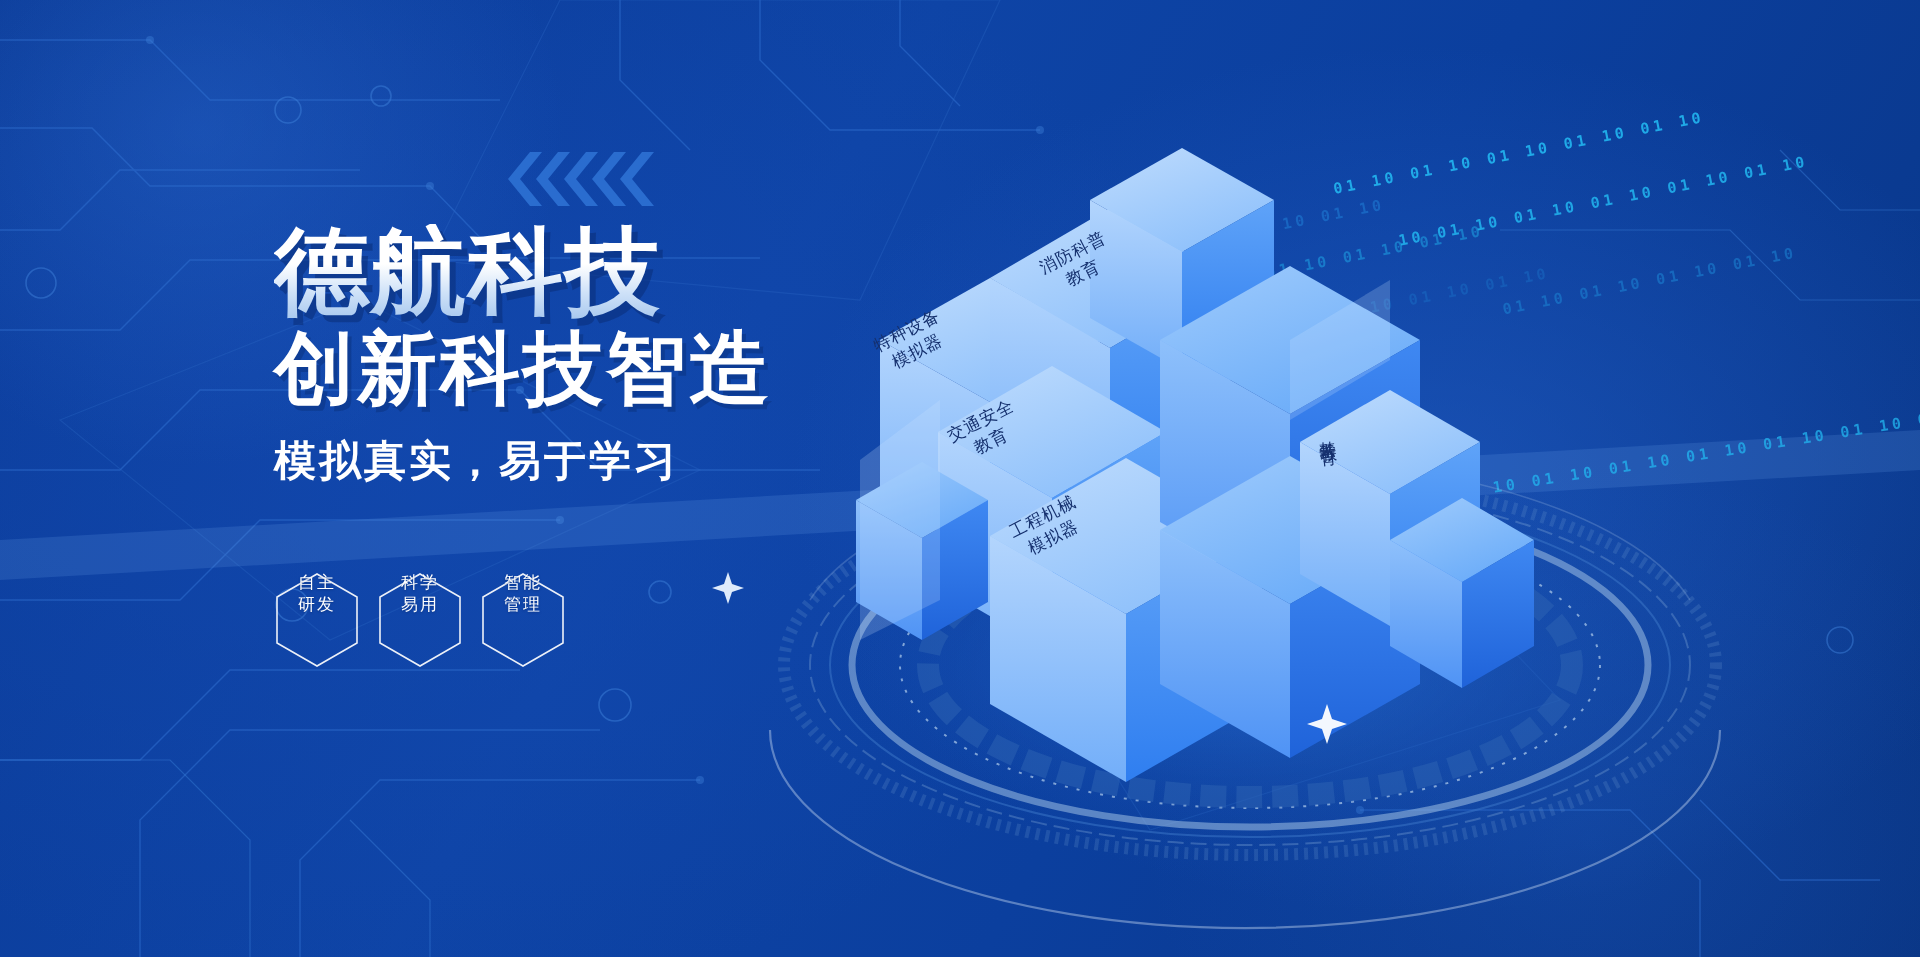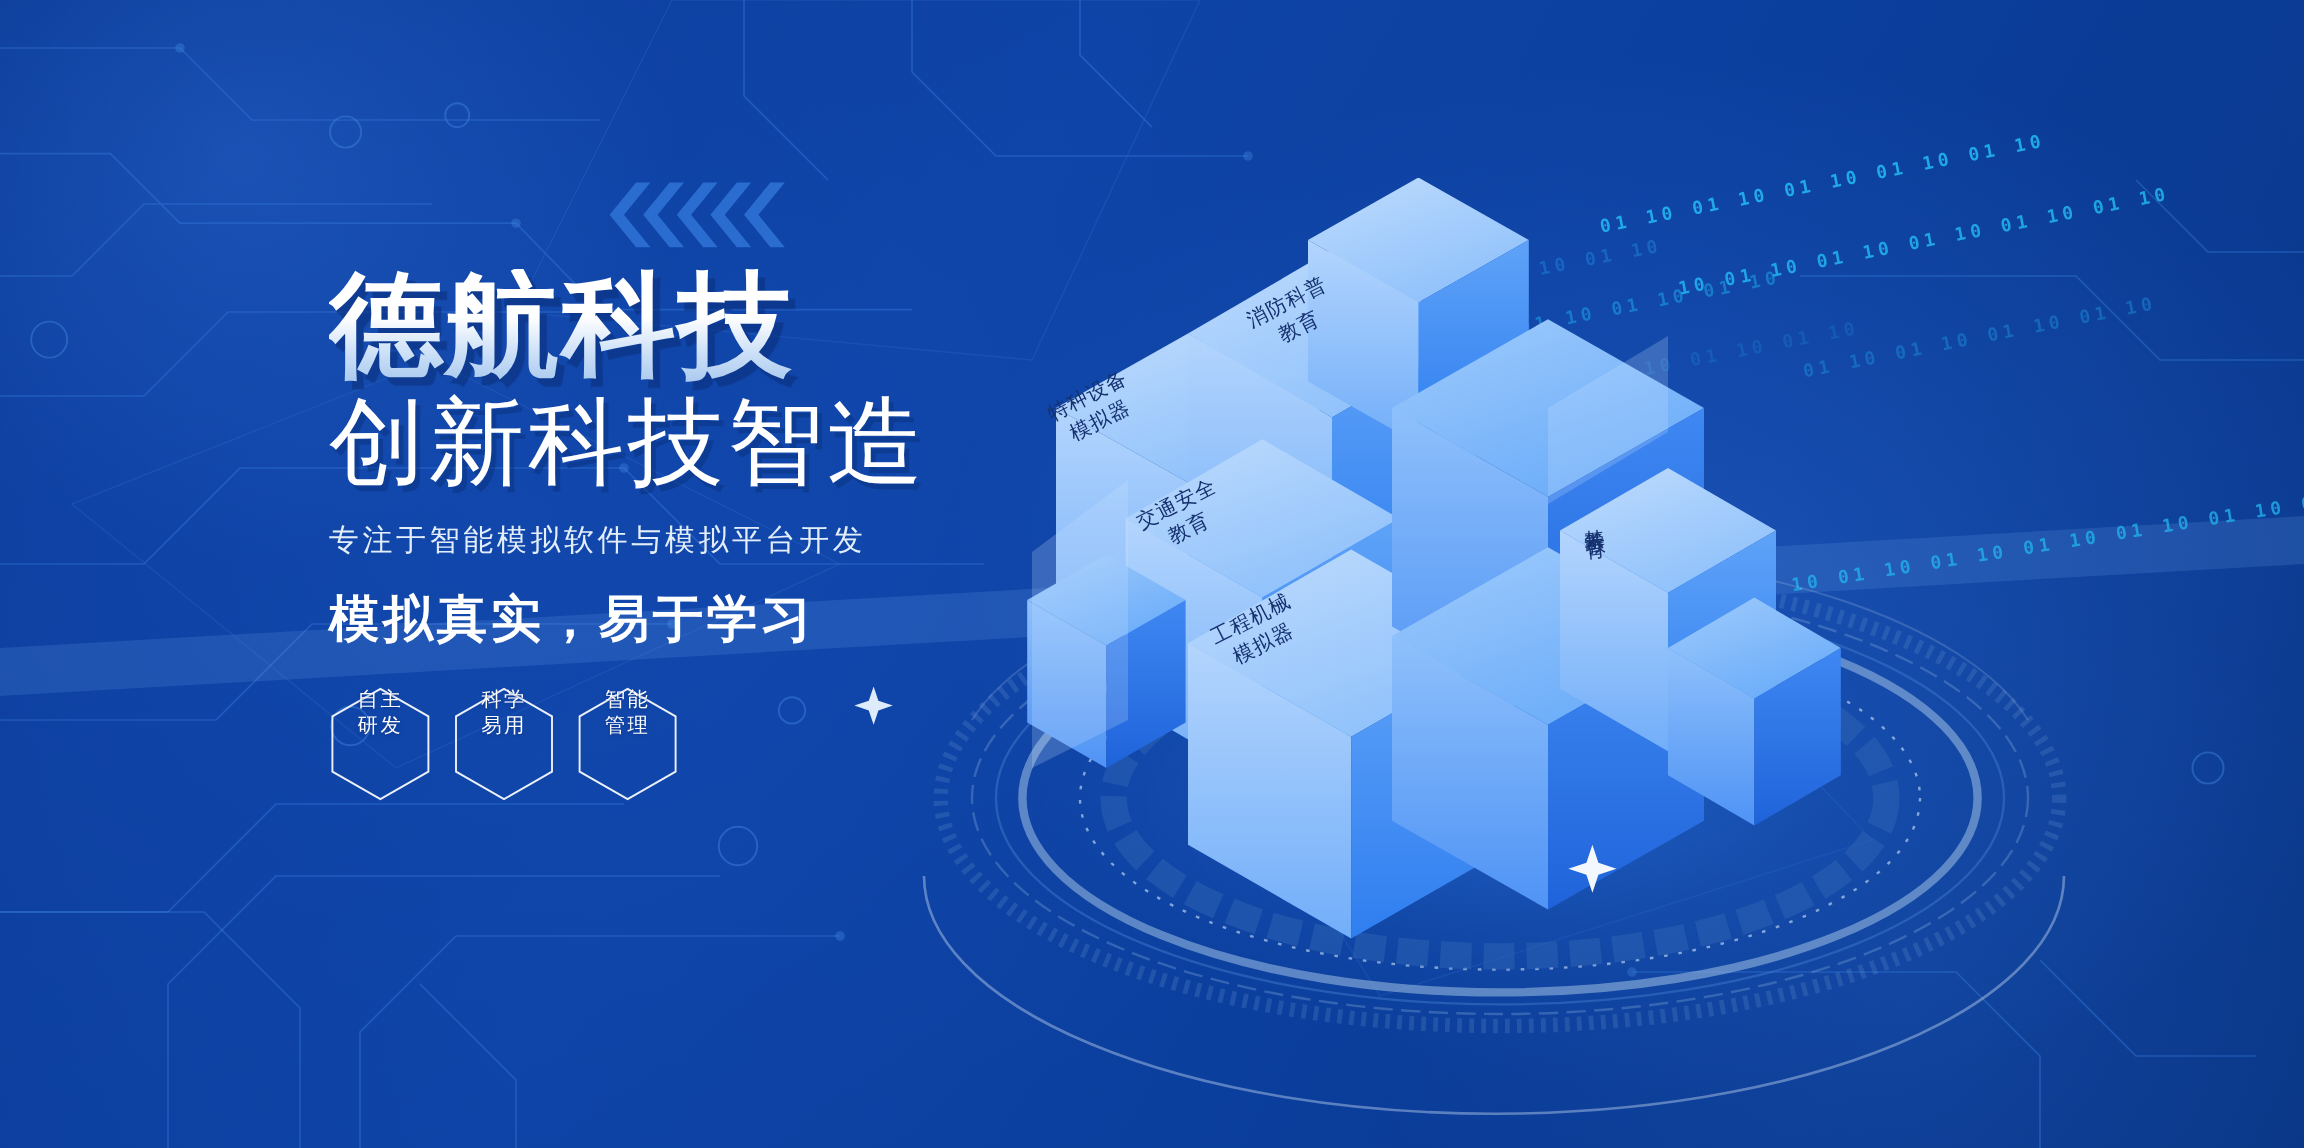--- a/index.html
+++ b/index.html
@@ -51,21 +51,21 @@
     font-size:95px; line-height:1.0; font-weight:900;
     letter-spacing:2px;
     background: linear-gradient(180deg,#ffffff 0%, #ffffff 42%, #cfe2f8 72%, #a9c9ef 100%);
     -webkit-background-clip:text; background-clip:text; color:transparent;
     -webkit-text-fill-color:transparent;
     filter: drop-shadow(6px 7px 0px rgba(9,46,120,0.55));
     font-family:"DejaVu Sans","Liberation Sans",sans-serif;
   }
   .brand-title-sub {
     margin-top:8px;
-    font-size:80px; line-height:1.05; font-weight:400; letter-spacing:3px;
+    font-size:80px; line-height:1.05; font-weight:700; letter-spacing:3px;
     color:#ffffff;
     filter: drop-shadow(4px 5px 0px rgba(9,46,120,0.45));
     font-family:"DejaVu Sans","Liberation Sans",sans-serif;
   }
   .tagline {
     margin-top:22px;
     font-size:25px; letter-spacing:3px; color:#e3eefb; font-weight:400;
   }
   .slogan {
     margin-top:22px;
@@ -336,21 +336,20 @@
 
     <div class="cube-label vert" style="left:626px; top:388px; transform:rotate(-6deg); display:flex; height:70px;">
       <div>禁毒</div>
       <div>教育</div>
     </div>
   </div>
 
   <div class="text-block">
     <div class="brand-title">德航科技</div>
     <div class="brand-title-sub">创新科技智造</div>
-    <div class="tagline">专注于智能模拟软件与模拟平台开发</div>
     <div class="slogan">模拟真实，易于学习</div>
   </div>
 
   <div class="hex-row">
 
     <div class="hex">
       <svg viewBox="0 0 86 96">
         <polygon points="43,2 83,25 83,71 43,94 3,71 3,25" fill="none" stroke="#ffffff" stroke-width="1.6" opacity="0.92"></polygon>
       </svg>
       <div class="hex-label">

